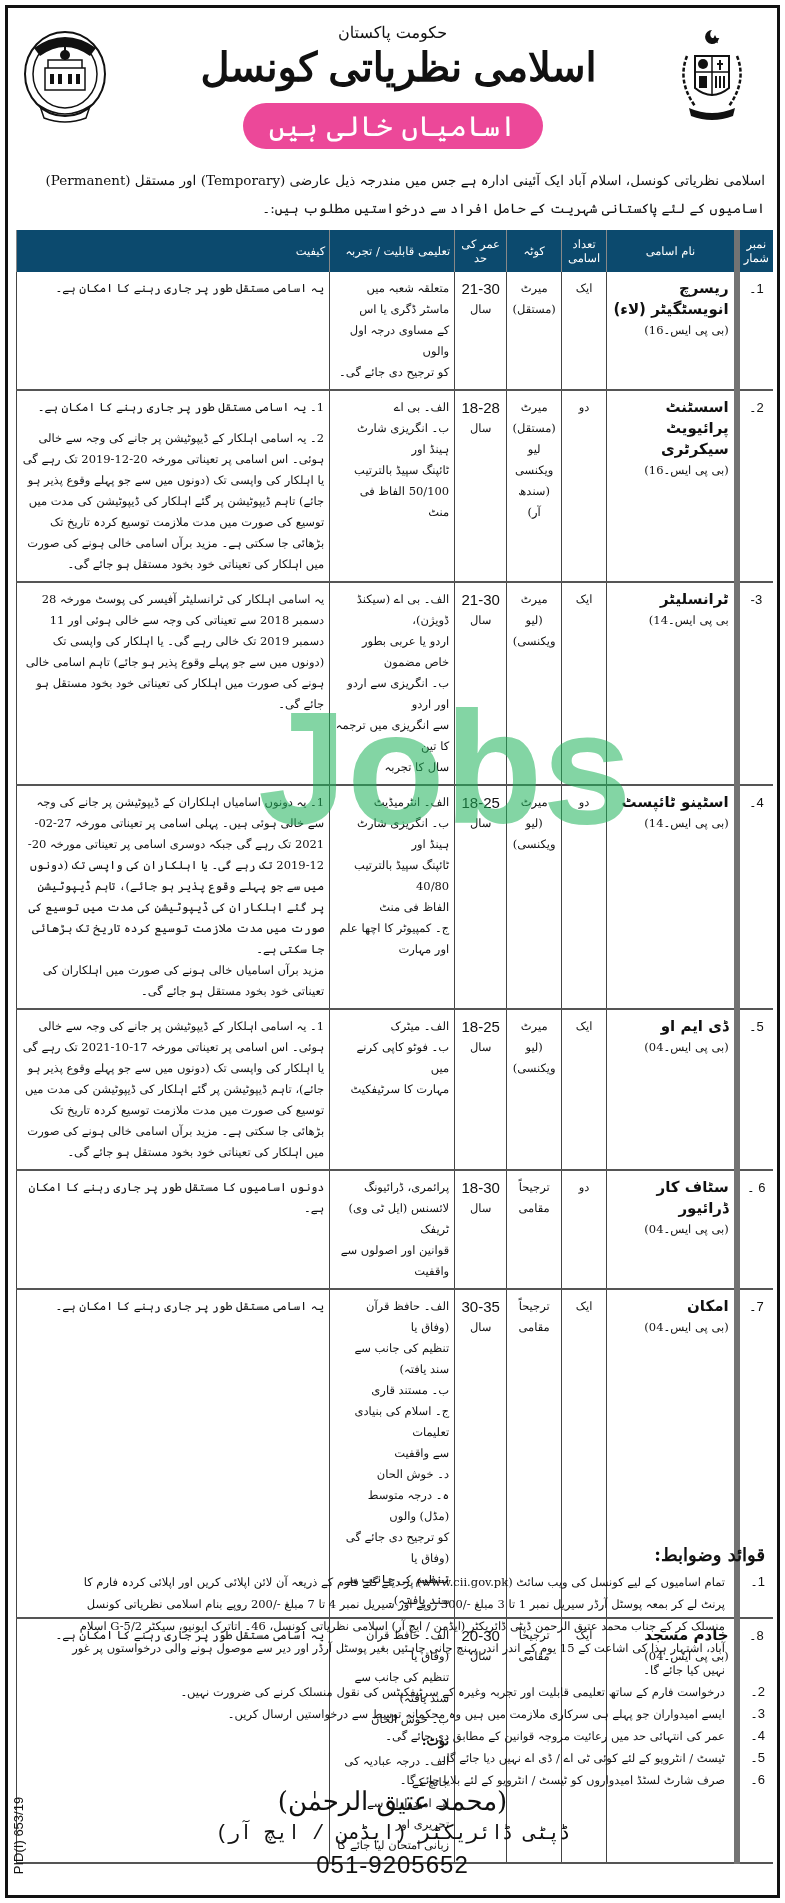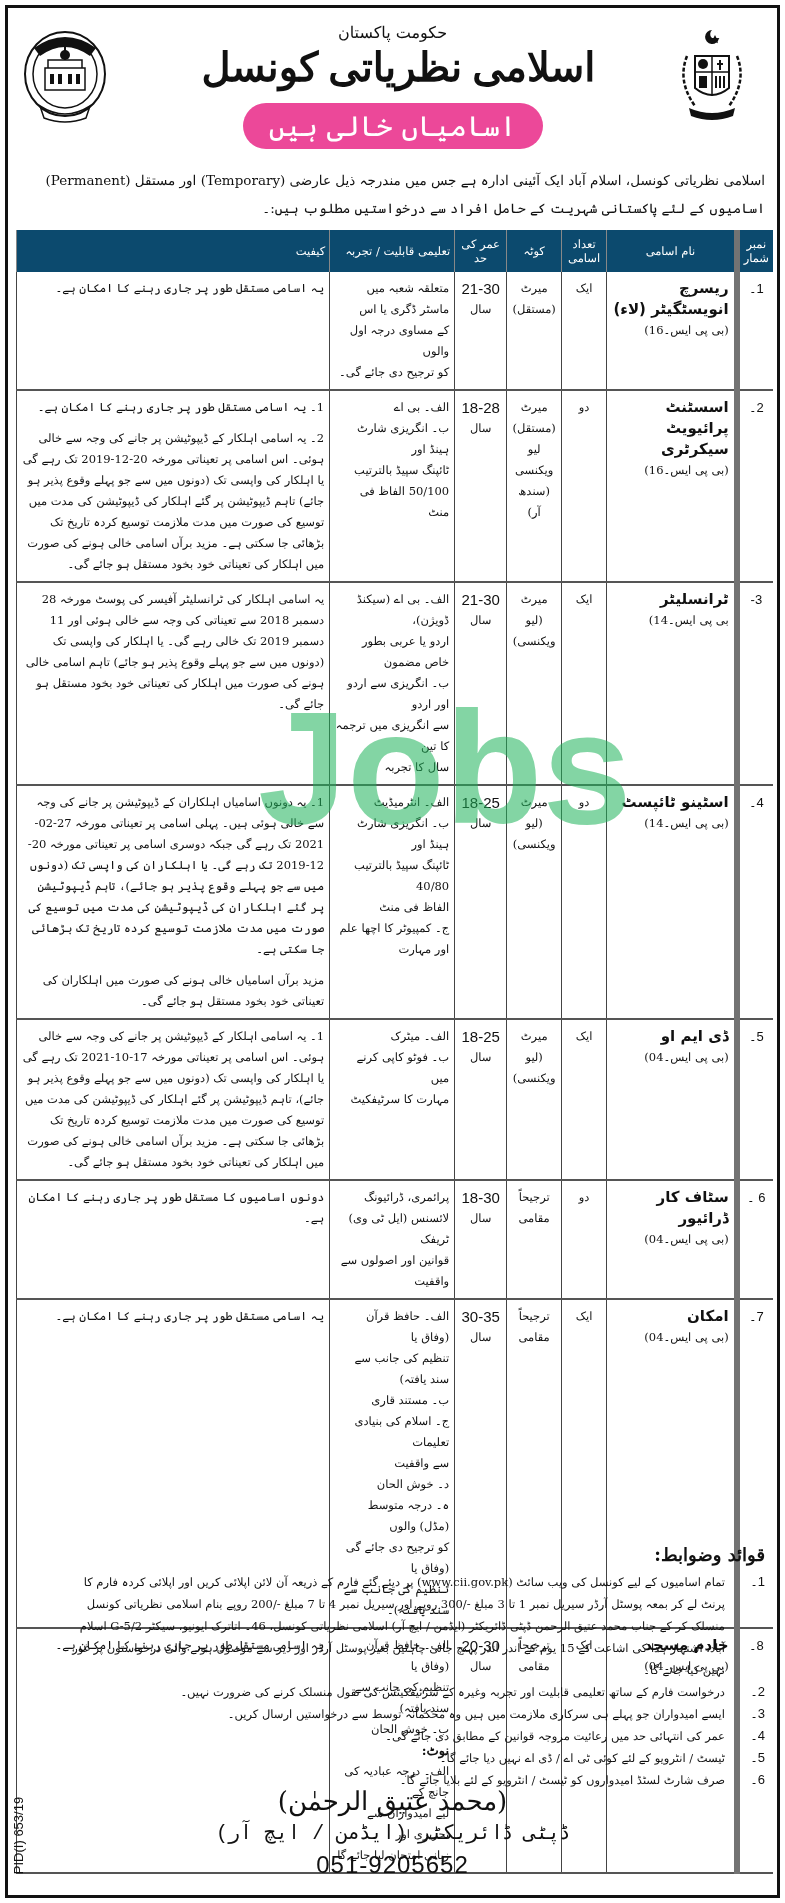--- a/index.html
+++ b/index.html
@@ -14,21 +14,21 @@
     position: absolute; top: 18px; width: 90px; height: 100px;
   }
   .emblem-left { left: 12px; }
   .emblem-right { right: 20px; }
   .gov-title {
     position: absolute; top: 15px; left: 0; width: 100%; text-align: center;
     font-size: 16px; direction: rtl; font-family: "DejaVu Serif", serif;
   }
   .org-title {
     position: absolute; top: 36px; left: 0; width: 100%; text-align: center;
-    font-size: 40px; font-weight: bold; direction: rtl; font-family: Liberation Serif, serif;
+    font-size: 40px; font-weight: bold; direction: rtl; font-family: Liberation Sans, sans-serif;
     letter-spacing: 1px;
     padding-left: 12px;
   }
   .vacancy-pill {
     position: absolute; top: 95px; left: 50%; transform: translateX(-50%);
     width: 300px; height: 46px; background: #ec4899; color: #fff; border-radius: 24px;
     display: flex; align-items: center; justify-content: center;
     font-size: 28px; direction: rtl; font-family: "DejaVu Serif", serif;
   }
   .intro {
@@ -239,21 +239,21 @@
           </td>
           <td class="c-qual">
             <span class="line">الف۔ انٹرمیڈیٹ</span>
             <span class="line">ب۔ انگریزی شارٹ ہینڈ اور</span>
             <span class="line">ٹائپنگ سپیڈ بالترتیب 40/80</span>
             <span class="line">الفاظ فی منٹ</span>
             <span class="line">ج۔ کمپیوٹر کا اچھا علم اور مہارت</span>
           </td>
           <td class="c-remarks">
             <span class="line">1۔ یہ دونوں اسامیاں اہلکاران کے ڈیپوٹیشن پر جانے کی وجہ سے خالی ہوئی ہیں۔ پہلی اسامی پر تعیناتی مورخہ 27-02-2021 تک رہے گی جبکہ دوسری اسامی پر تعیناتی مورخہ 20-12-2019 تک رہے گی۔ یا اہلکاران کی واپسی تک (دونوں میں سے جو پہلے وقوع پذیر ہو جائے)، تاہم ڈیپوٹیشن پر گئے اہلکاران کی ڈیپوٹیشن کی مدت میں توسیع کی صورت میں مدت ملازمت توسیع کردہ تاریخ تک بڑھائی جا سکتی ہے۔</span>
-            <span class="line" style="margin-top: 10px;">مزید برآں اسامیاں خالی ہونے کی صورت میں اہلکاران کی تعیناتی خود بخود مستقل ہو جائے گی۔</span>
+            <span class="line" style="">مزید برآں اسامیاں خالی ہونے کی صورت میں اہلکاران کی تعیناتی خود بخود مستقل ہو جائے گی۔</span>
           </td>
         </tr>
         <tr>
           <td class="c-no"><span class="">5۔</span></td>
           <td class="c-name">
             <span class="post-title">ڈی ایم او</span>
             <span class="post-grade">(بی پی ایس۔04)</span>
           </td>
           <td class="c-count"><span class="">ایک</span></td>
           <td class="c-quota">

